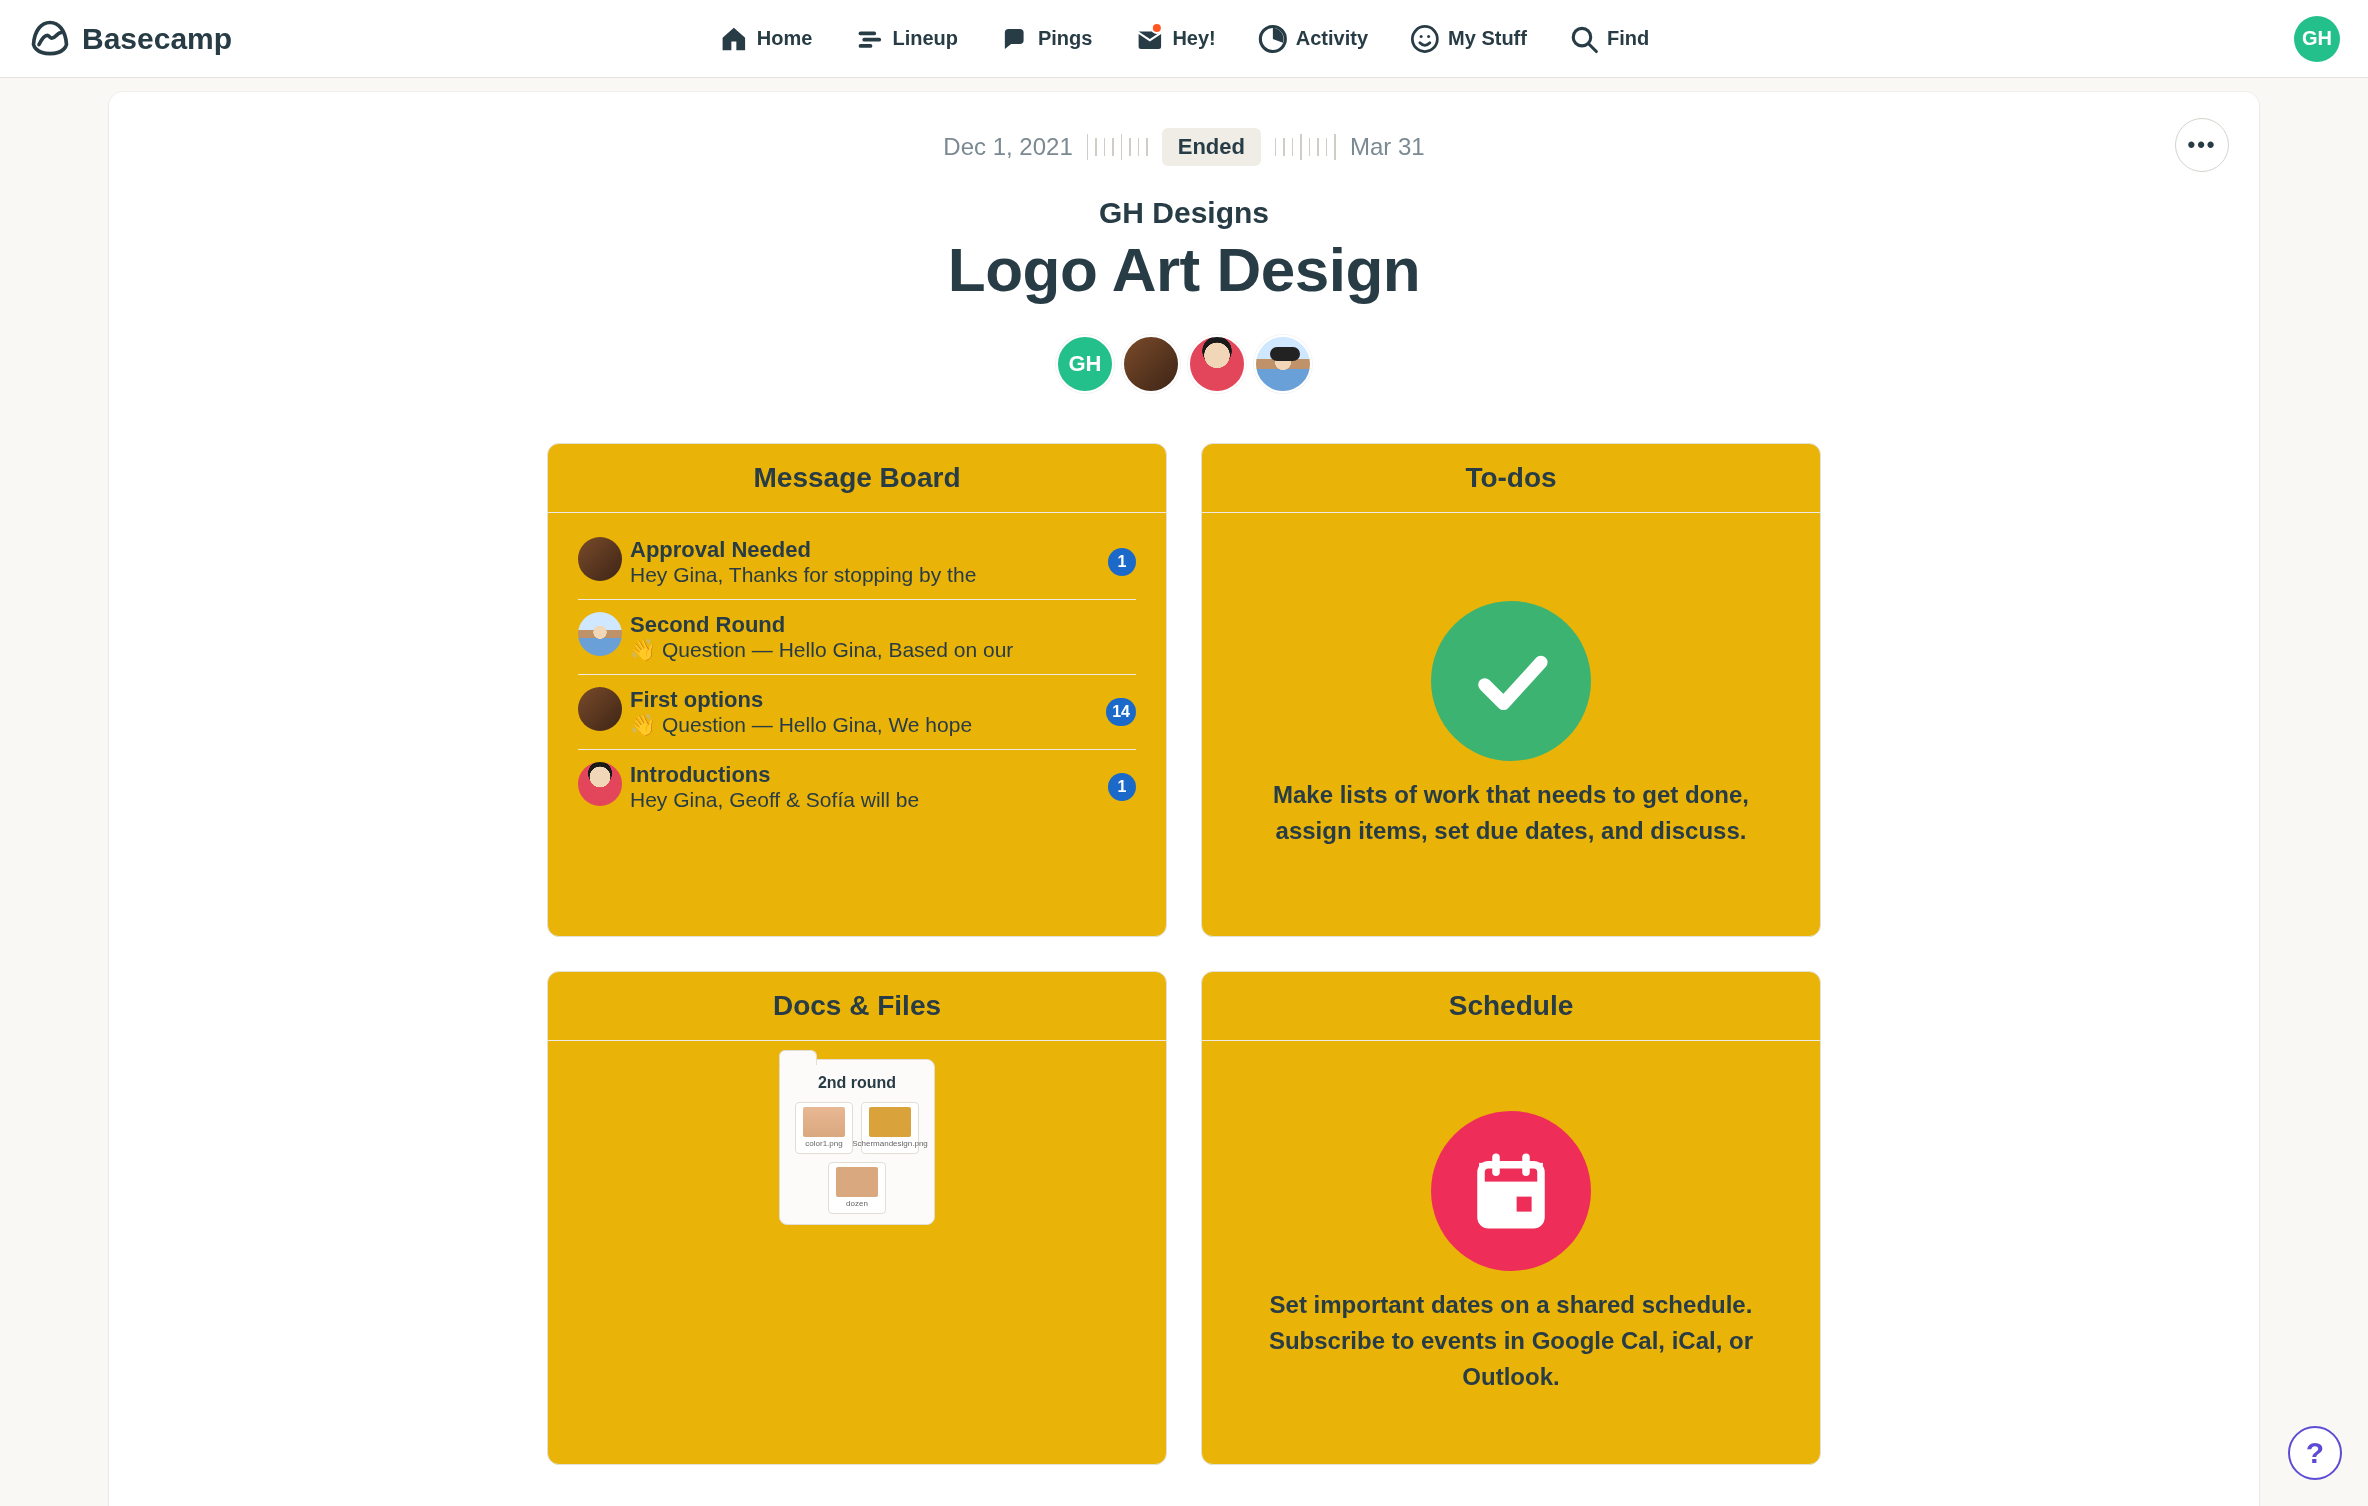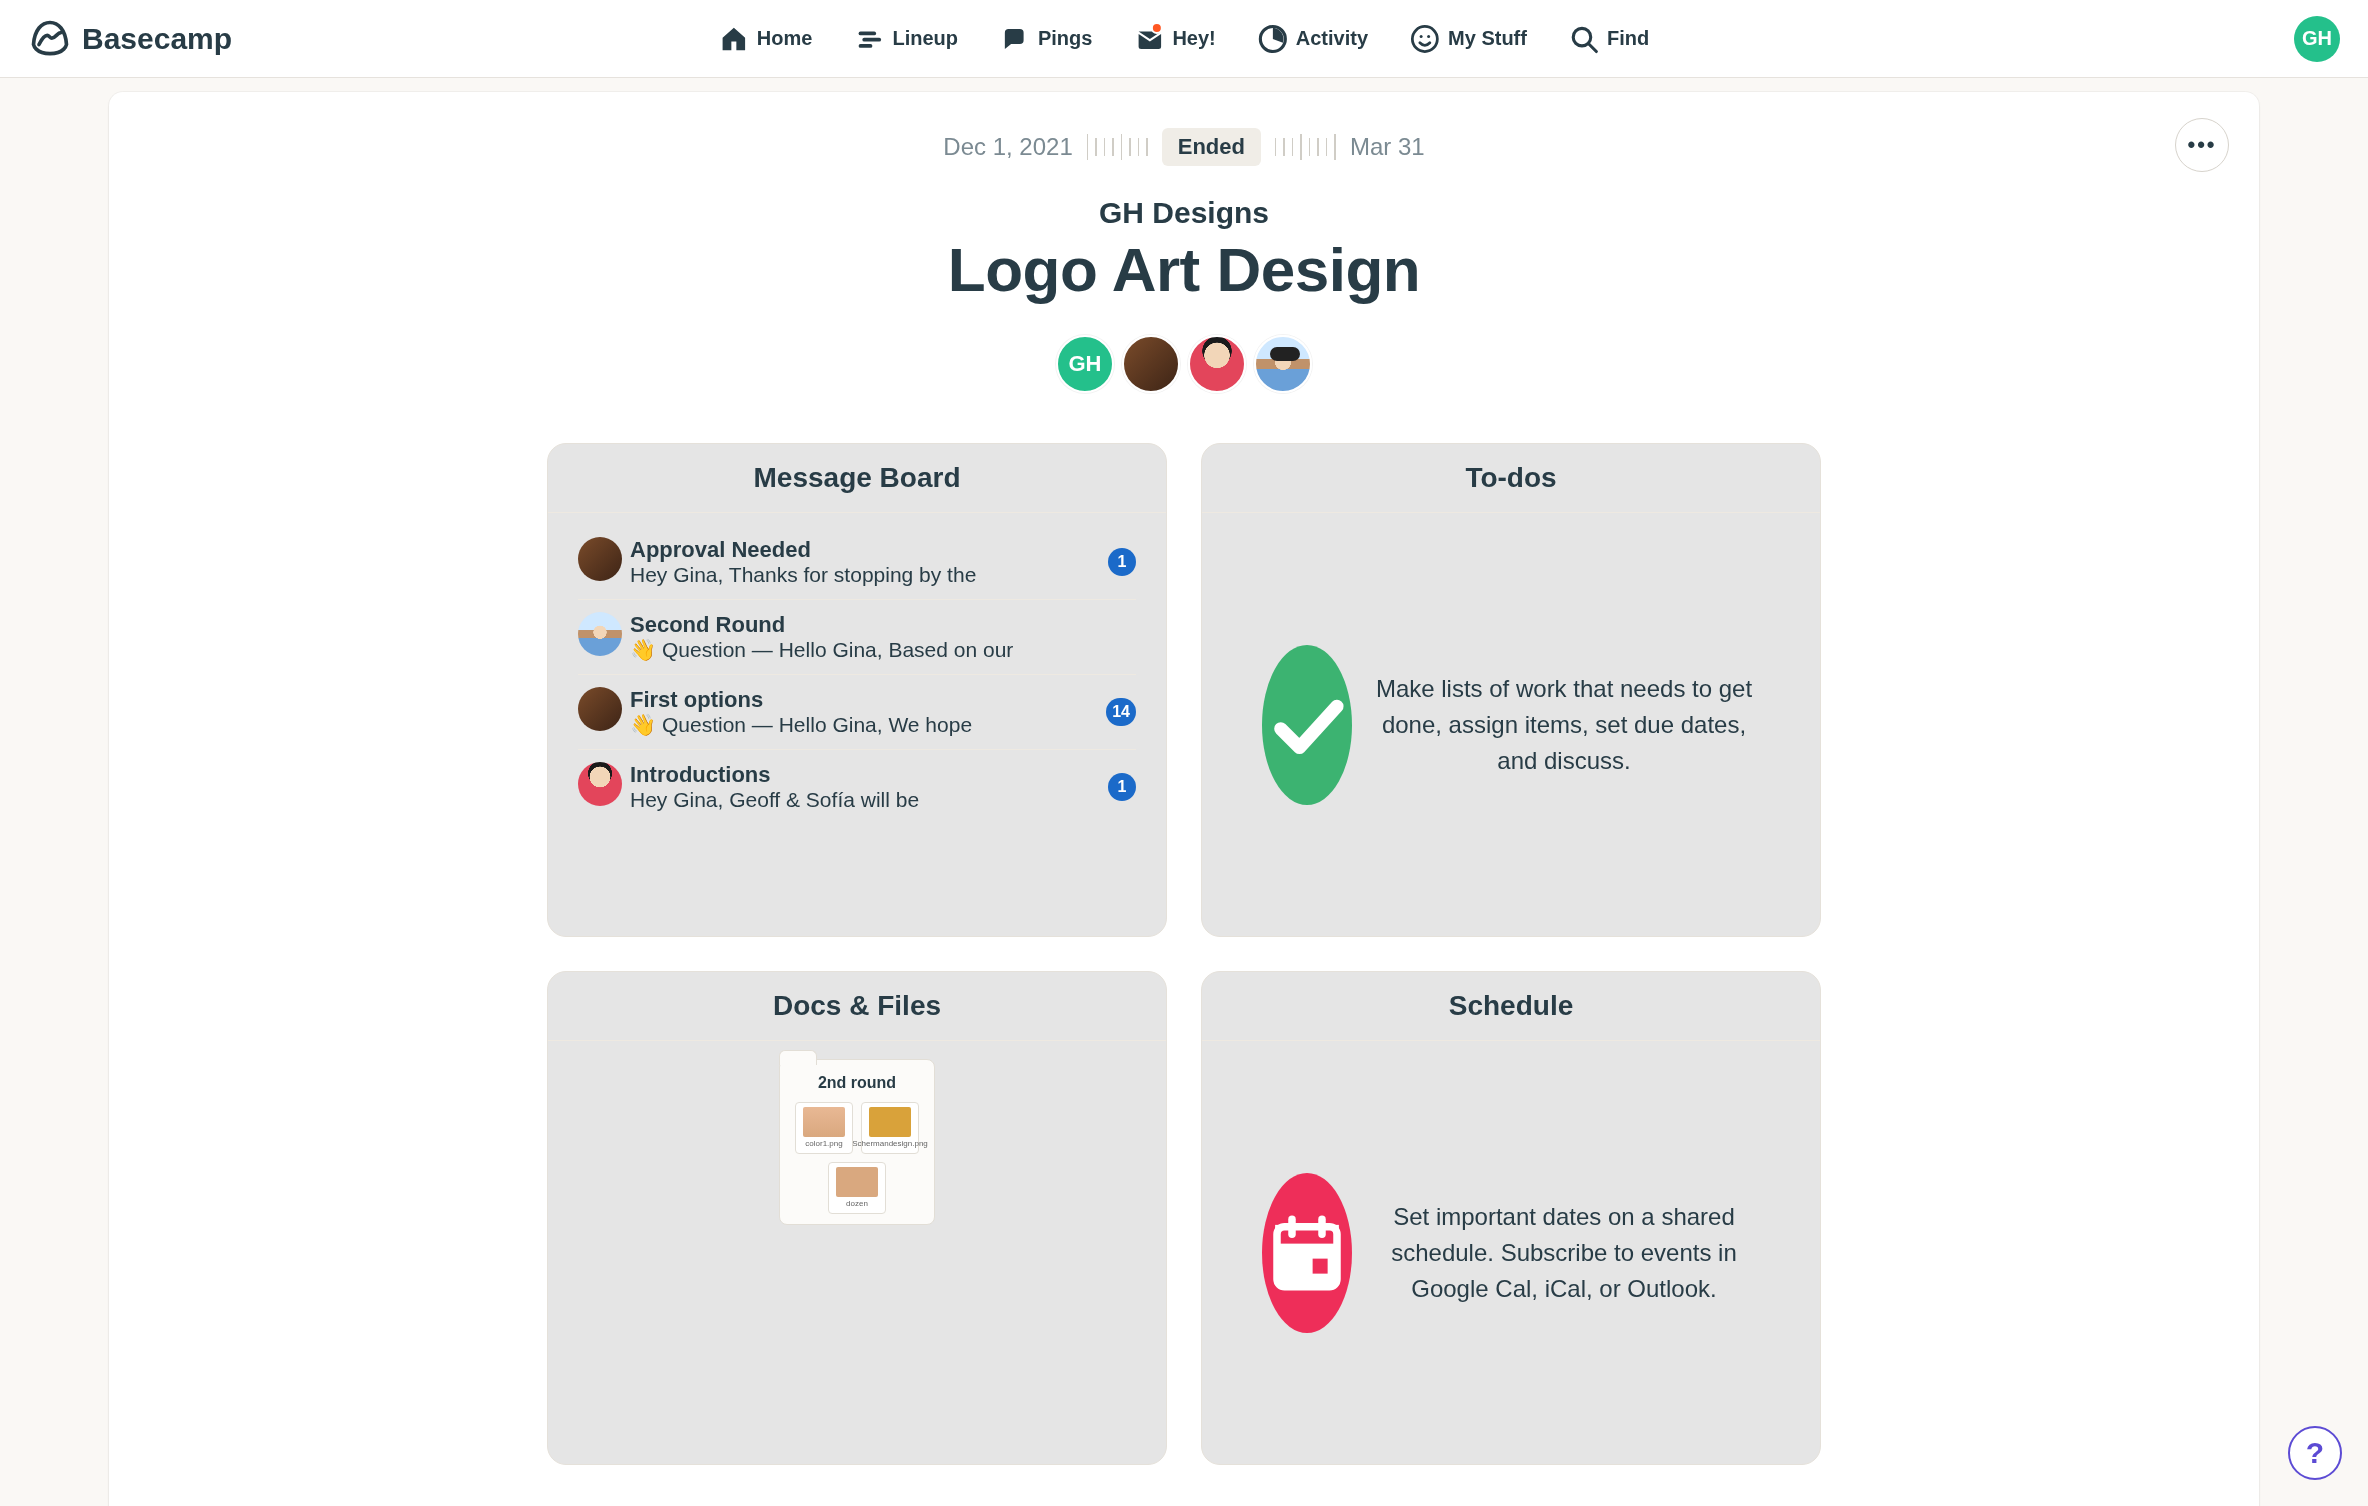--- a/index.html
+++ b/index.html
@@ -119,35 +119,35 @@
   }
   
   .cards-grid {
     display: grid;
     grid-template-columns: 620px 620px;
     grid-auto-rows: 494px;
     gap: 34px;
     justify-content: center;
   }
   .tool-card {
-    border: 1px solid #e5e1da; border-radius: 19px;
-    background: #e5e5e5; overflow: hidden;
+    border: 1px solid #e5e1da; border-radius: 12px;
+    background: #eab308; overflow: hidden;
     display: flex; flex-direction: column;
   }
   .tool-card-header {
     text-align: center; font-size: 28px; font-weight: 700;
     color: #283c46; padding: 18px 0;
     border-bottom: 1px solid #eee9e1;
   }
   .tool-card-body {
     flex: 1; padding: 0 30px; overflow: hidden;
   }
   .tool-card-body.center {
-    display: flex; align-items: center; justify-content: center;
-    gap: 16px; padding: 30px 60px;
+    display: flex; flex-direction: column; align-items: center; justify-content: center;
+    gap: 16px; padding: 30px 60px; font-weight: bold;
   }
   .tool-desc {
     text-align: center; font-size: 24px; color: #283c46; line-height: 1.5;
   }
   .big-circle {
     width: 160px; height: 160px; border-radius: 50%;
     display: flex; align-items: center; justify-content: center;
   }
   .big-circle.green { background: #3cb371; }
   .big-circle.red { background: #ee2e59; }

